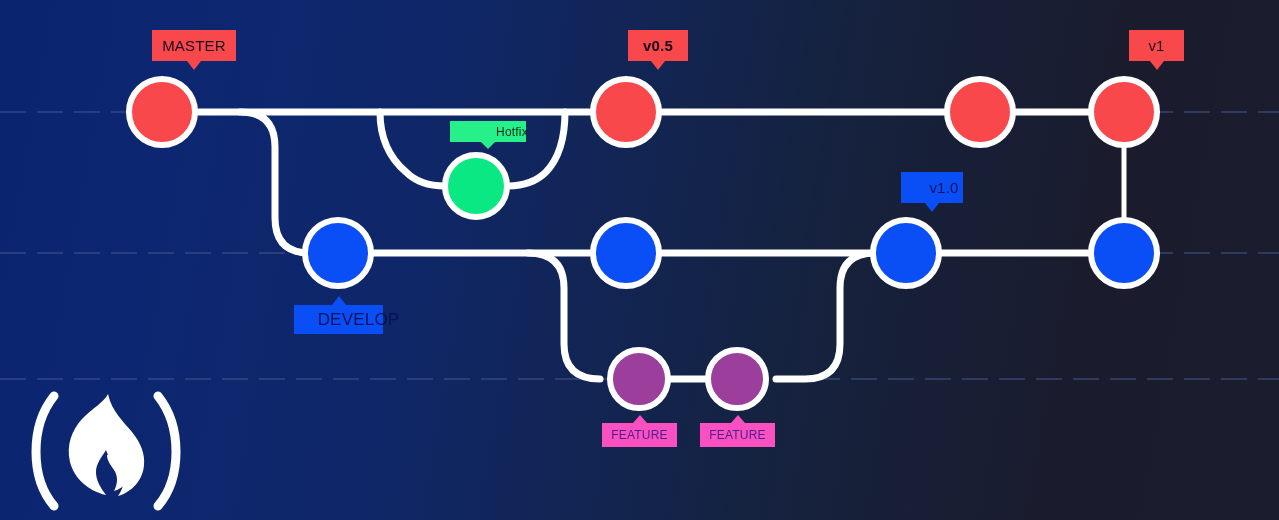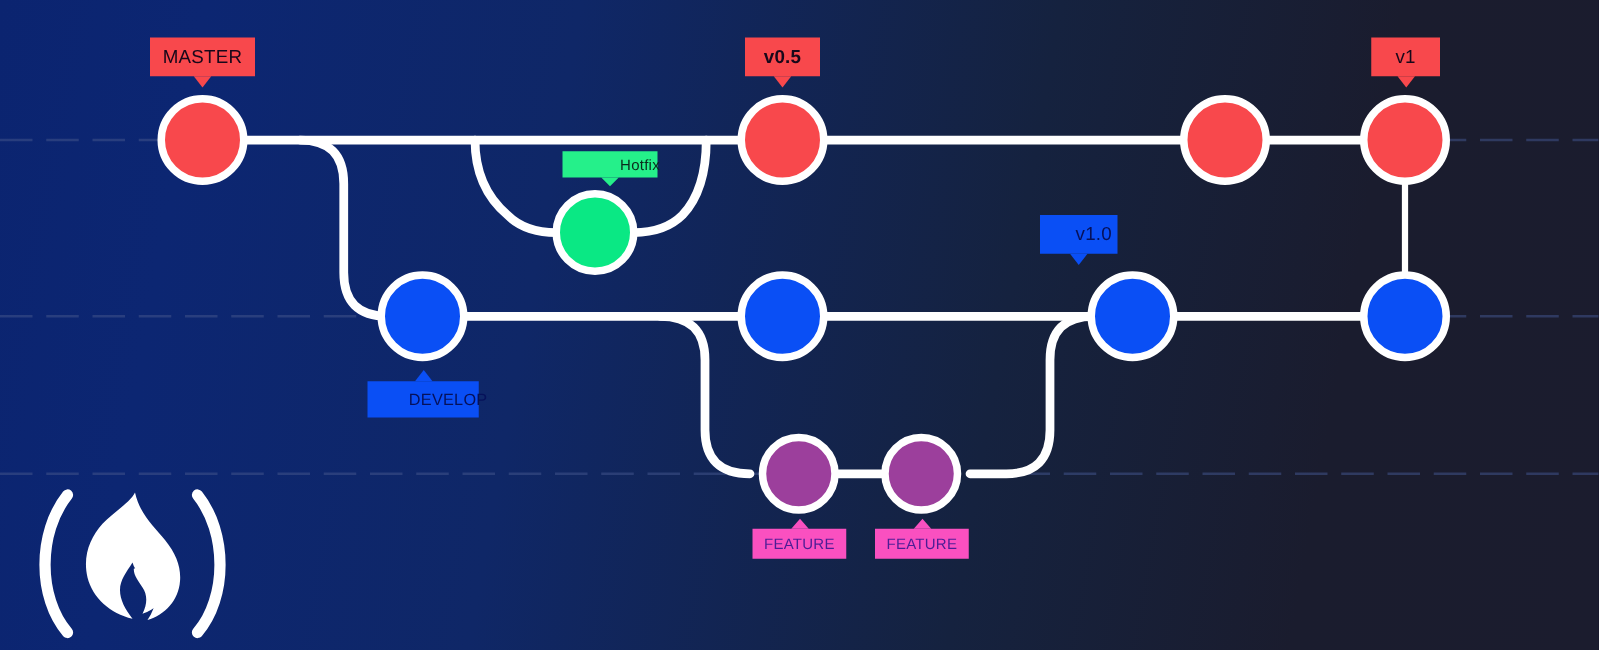--- a/index.html
+++ b/index.html
@@ -49,21 +49,21 @@
     left: 50%;
     width: 0;
     height: 0;
     border-left: 7px solid transparent;
     border-right: 7px solid transparent;
     margin-left: -7px;
   }
   .tag.below .nub { top: 100%; }
   .tag.above .nub { bottom: 100%; }
 
-  .tag-red     { background: #f8484c; color: #18081a; }
+  .tag-red     { background: #f8484c; color: #18081a; margin-left: 32px; }
   .tag-red .nub.d { border-top: 9px solid #f8484c; }
   .tag-blue    { background: #0a4ff5; color: #06115a; }
   .tag-blue .nub.d { border-top: 9px solid #0a4ff5; }
   .tag-blue .nub.u { border-bottom: 9px solid #0a4ff5; }
   .tag-green   { background: #25f08a; color: #0b2b1c; }
   .tag-green .nub.d { border-top: 7px solid #25f08a; }
   .tag-pink    { background: #fa50c0; color: #4c1d95; }
   .tag-pink .nub.u { border-bottom: 8px solid #fa50c0; }
 
   
@@ -140,26 +140,26 @@
   <div class="tag below tag-red" style="left:596px; top:30px; width:60px; height:31px; font-size:15px;font-weight:bold;">
     <span class="tag-text">v0.5</span>
     <span class="nub d"></span>
   </div>
 
   <div class="tag below tag-red" style="left:1097px; top:30px; width:55px; height:31px; font-size:15px;">
     <span class="tag-text">v1</span>
     <span class="nub d"></span>
   </div>
 
-  <div class="tag below tag-blue" style="left:832px; top:172px; width:62px; height:31px; font-size:15px;padding-left:24px;">
+  <div class="tag below tag-blue" style="left:901px; top:172px; width:62px; height:31px; font-size:15px;padding-left:24px;">
     <span class="tag-text">v1.0</span>
     <span class="nub d"></span>
   </div>
 
-  <div class="tag above tag-blue" style="left:294px; top:305px; width:89px; height:29px; font-size:13px;padding-left:40px;">
+  <div class="tag above tag-blue" style="left:294px; top:305px; width:89px; height:29px; font-size:17px;padding-left:40px;">
     <span class="tag-text">DEVELOP</span>
     <span class="nub u"></span>
   </div>
 
   <div class="tag above tag-pink" style="left:602px; top:423px; width:75px; height:24px; font-size:12px;">
     <span class="tag-text">FEATURE</span>
     <span class="nub u"></span>
   </div>
 
   <div class="tag above tag-pink" style="left:700px; top:423px; width:75px; height:24px; font-size:12px;">

